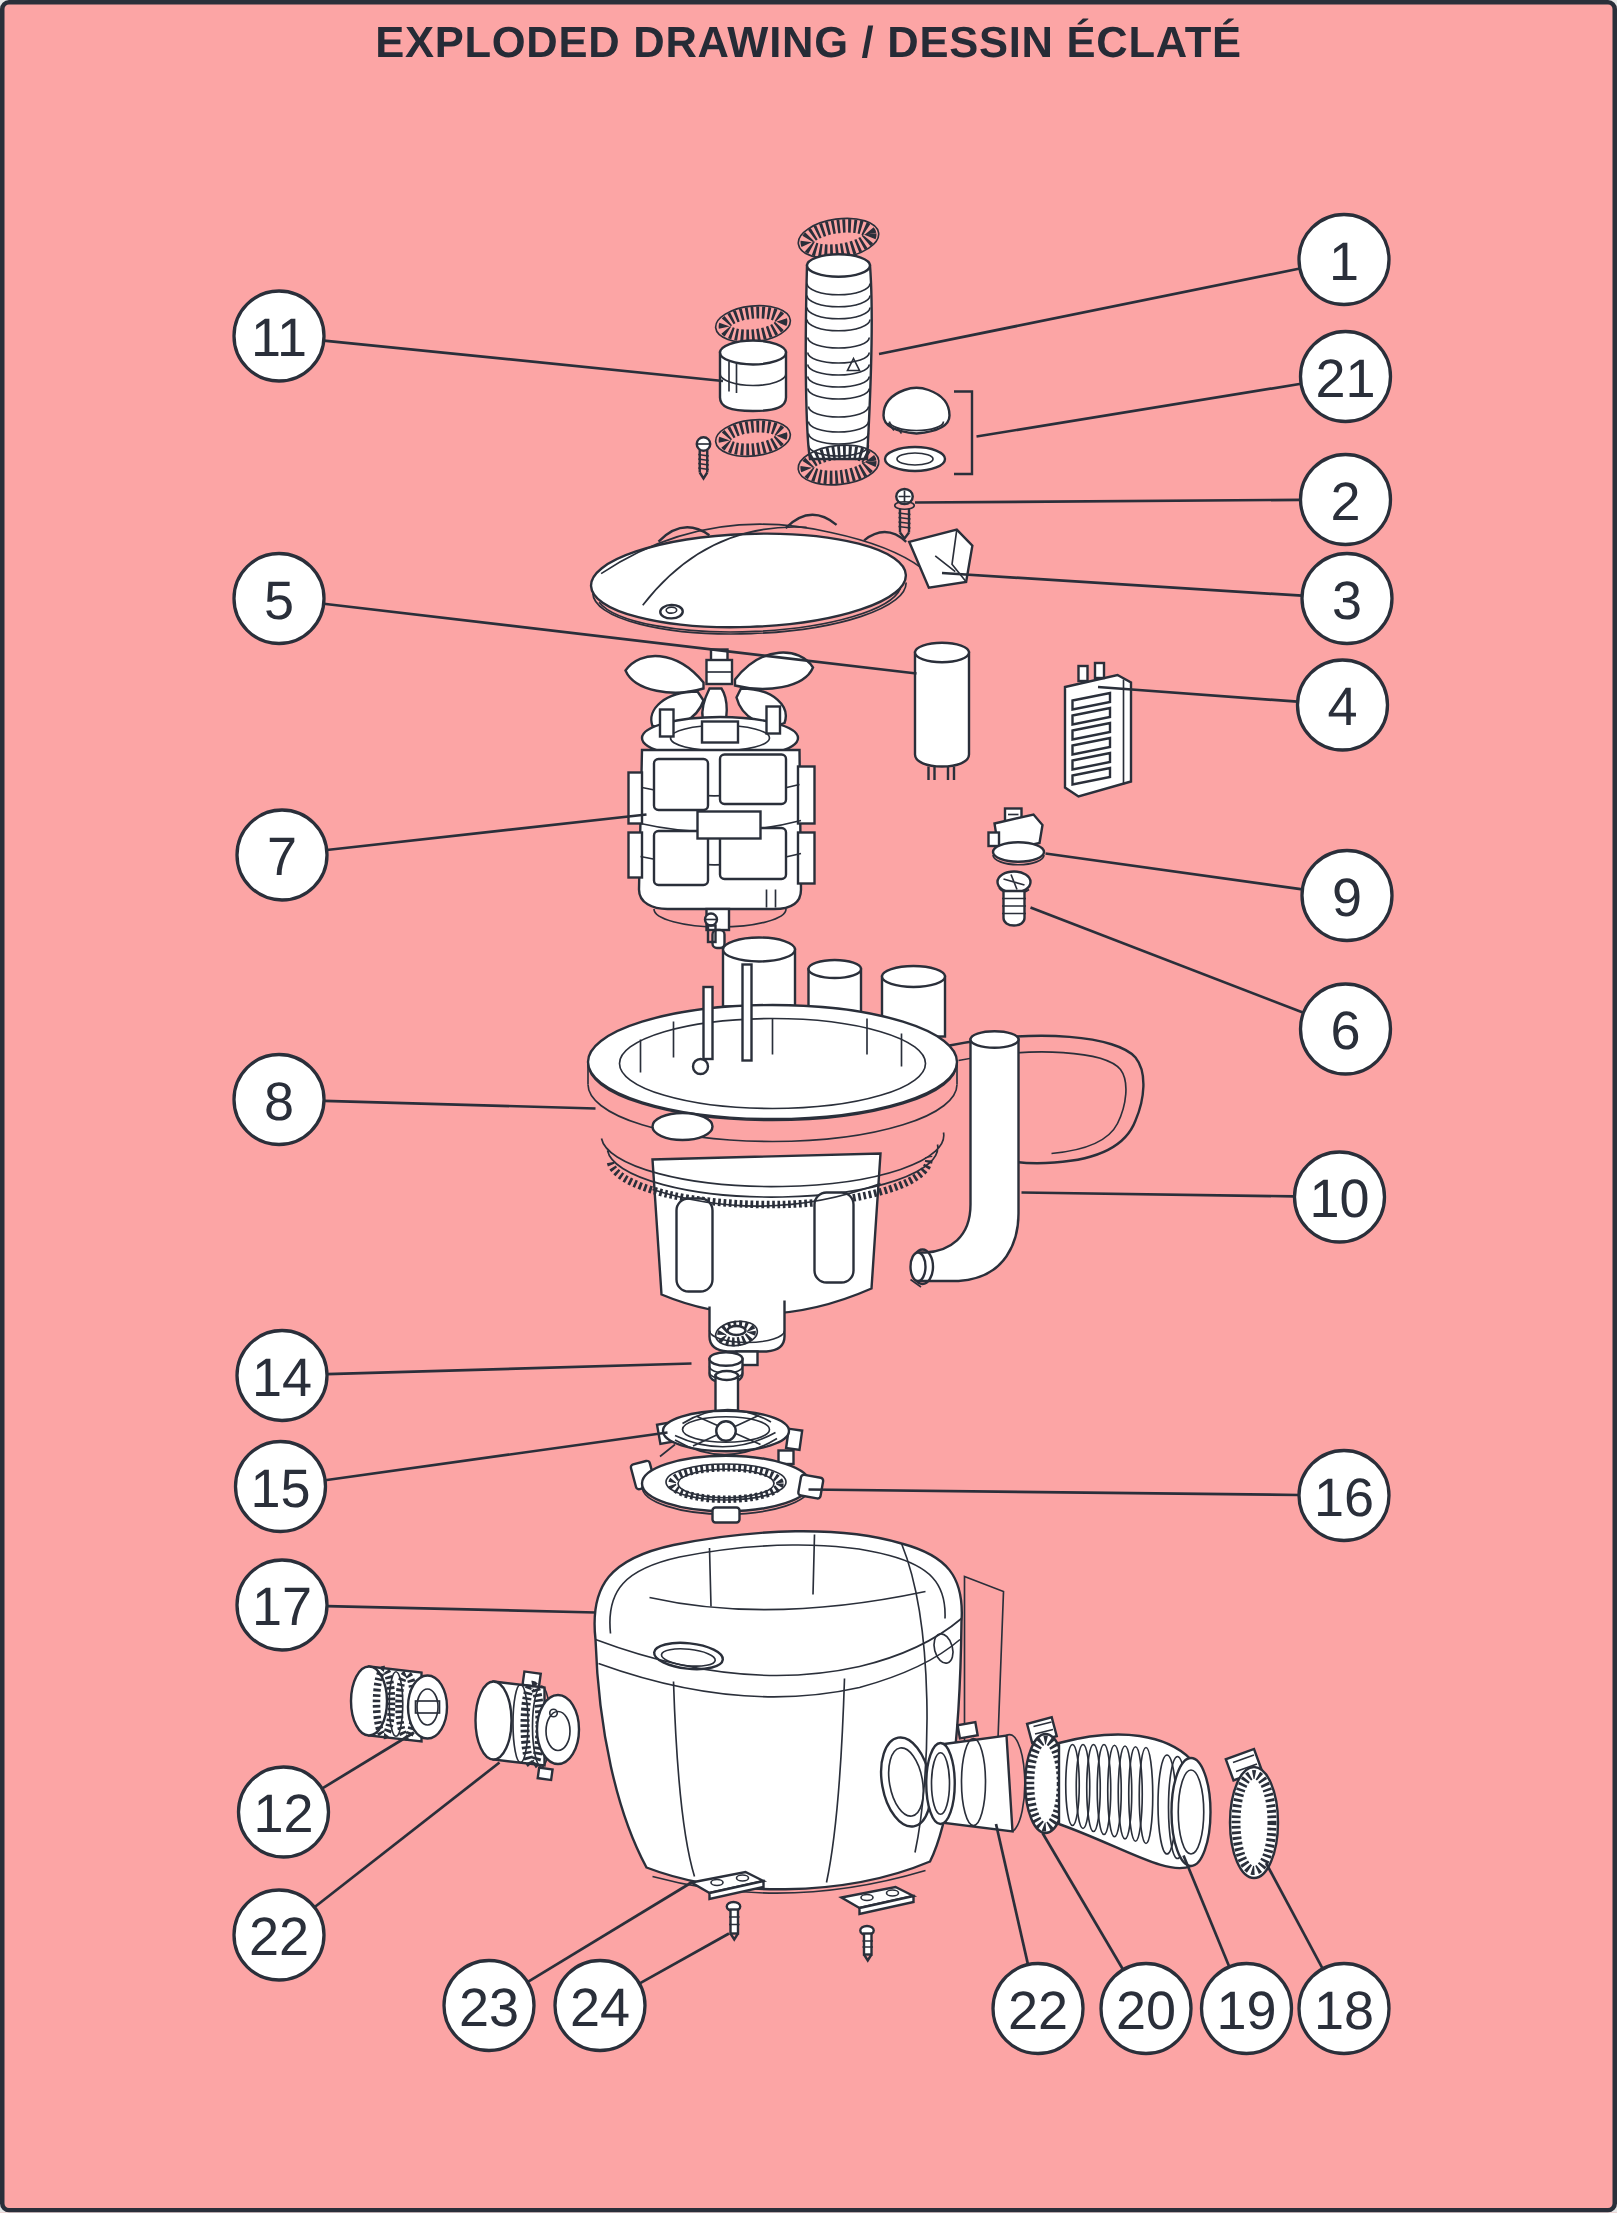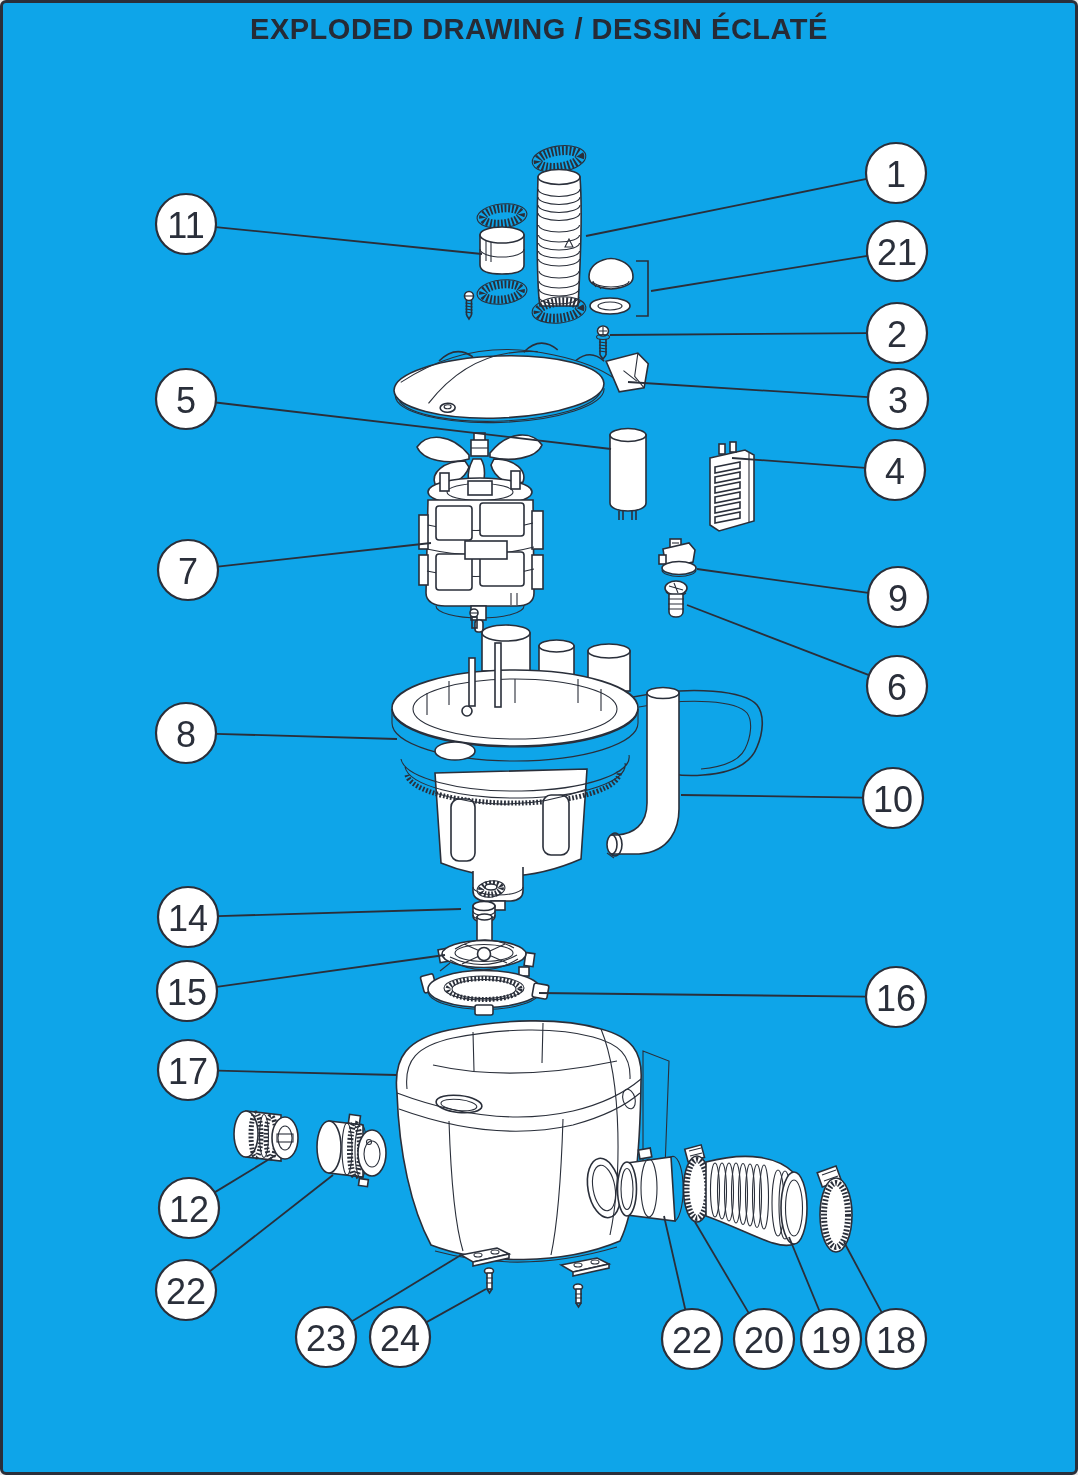--- a/index.html
+++ b/index.html
@@ -1,20 +1,20 @@
 <!DOCTYPE html>
 <html><head>
 <meta charset="utf-8">
 <style>
   html,body{margin:0;padding:0;background:#e8e8e8;}
   .page{
     position:relative;
     width:1072px;height:1469px;
     margin:0 auto;
-    background:#0ea5e9;
+    background:#fca5a5;
     border:3px solid #2a2f3a;
     border-radius:6px;
     overflow:hidden;
     font-family:"Liberation Sans", sans-serif;
   }
   .title{
     position:absolute;top:10px;left:0;width:100%;
     text-align:center;
     font-size:29px;font-weight:800;letter-spacing:.5px;
     color:#262b36;

